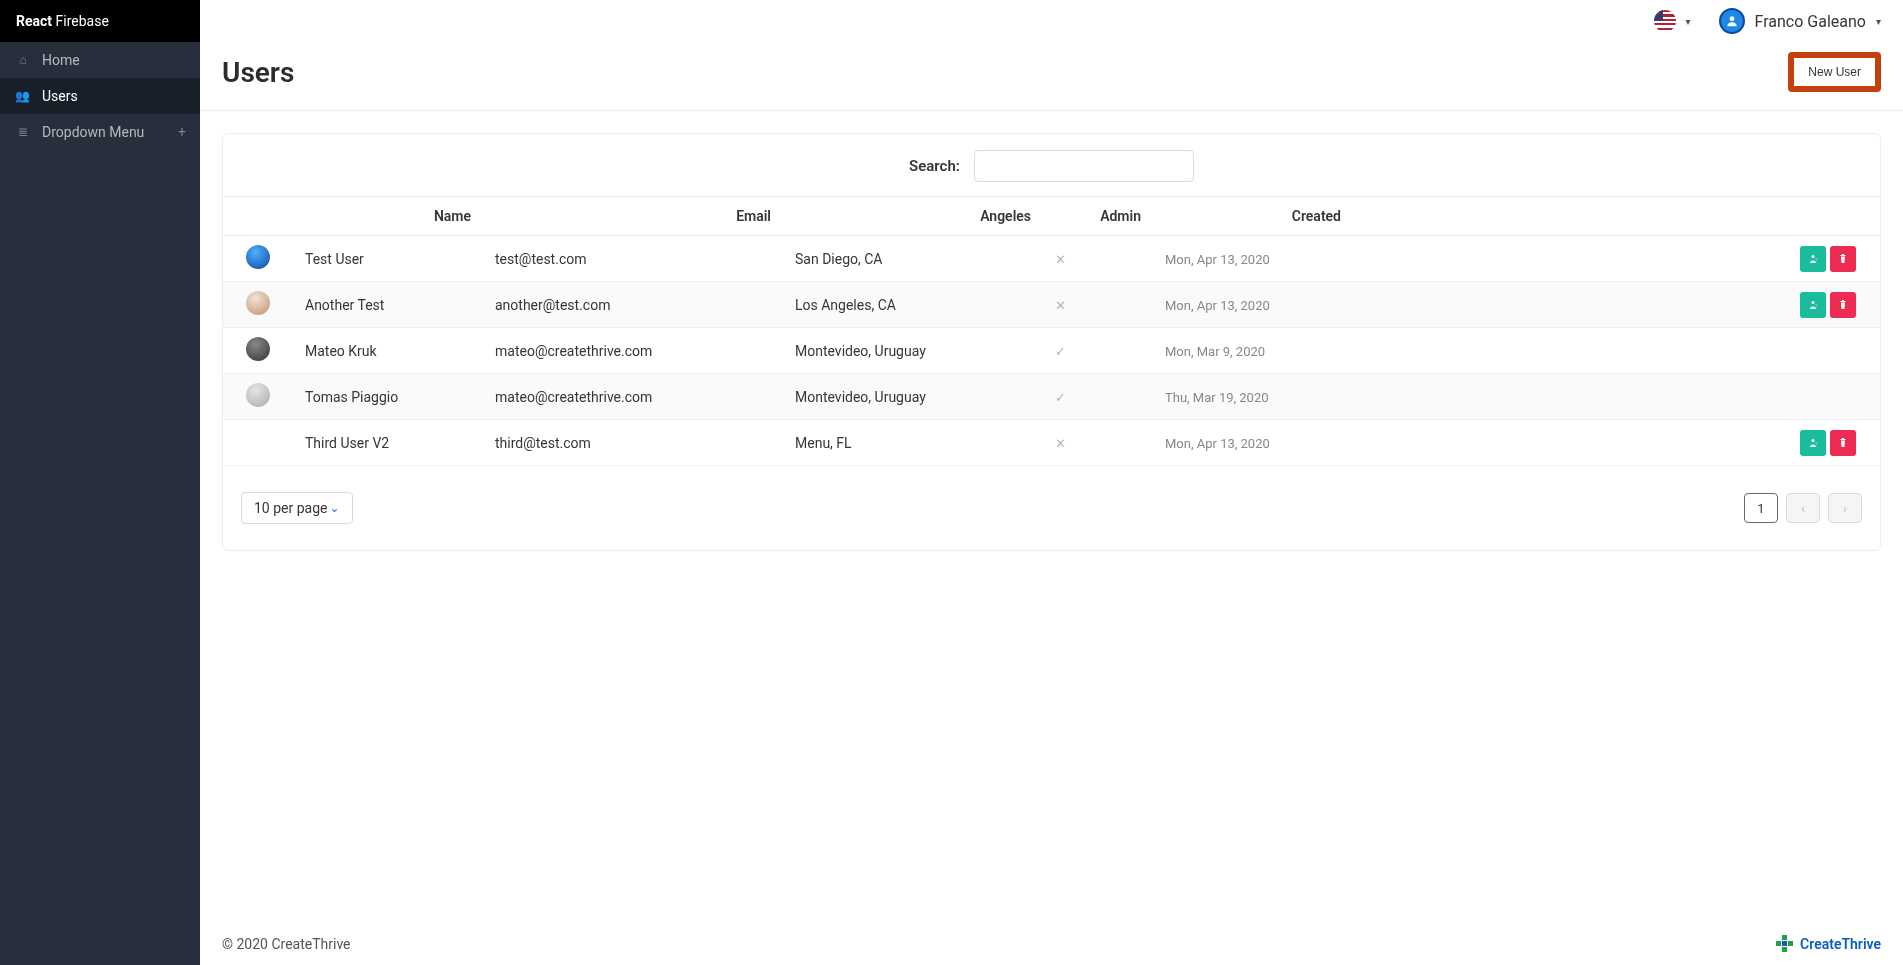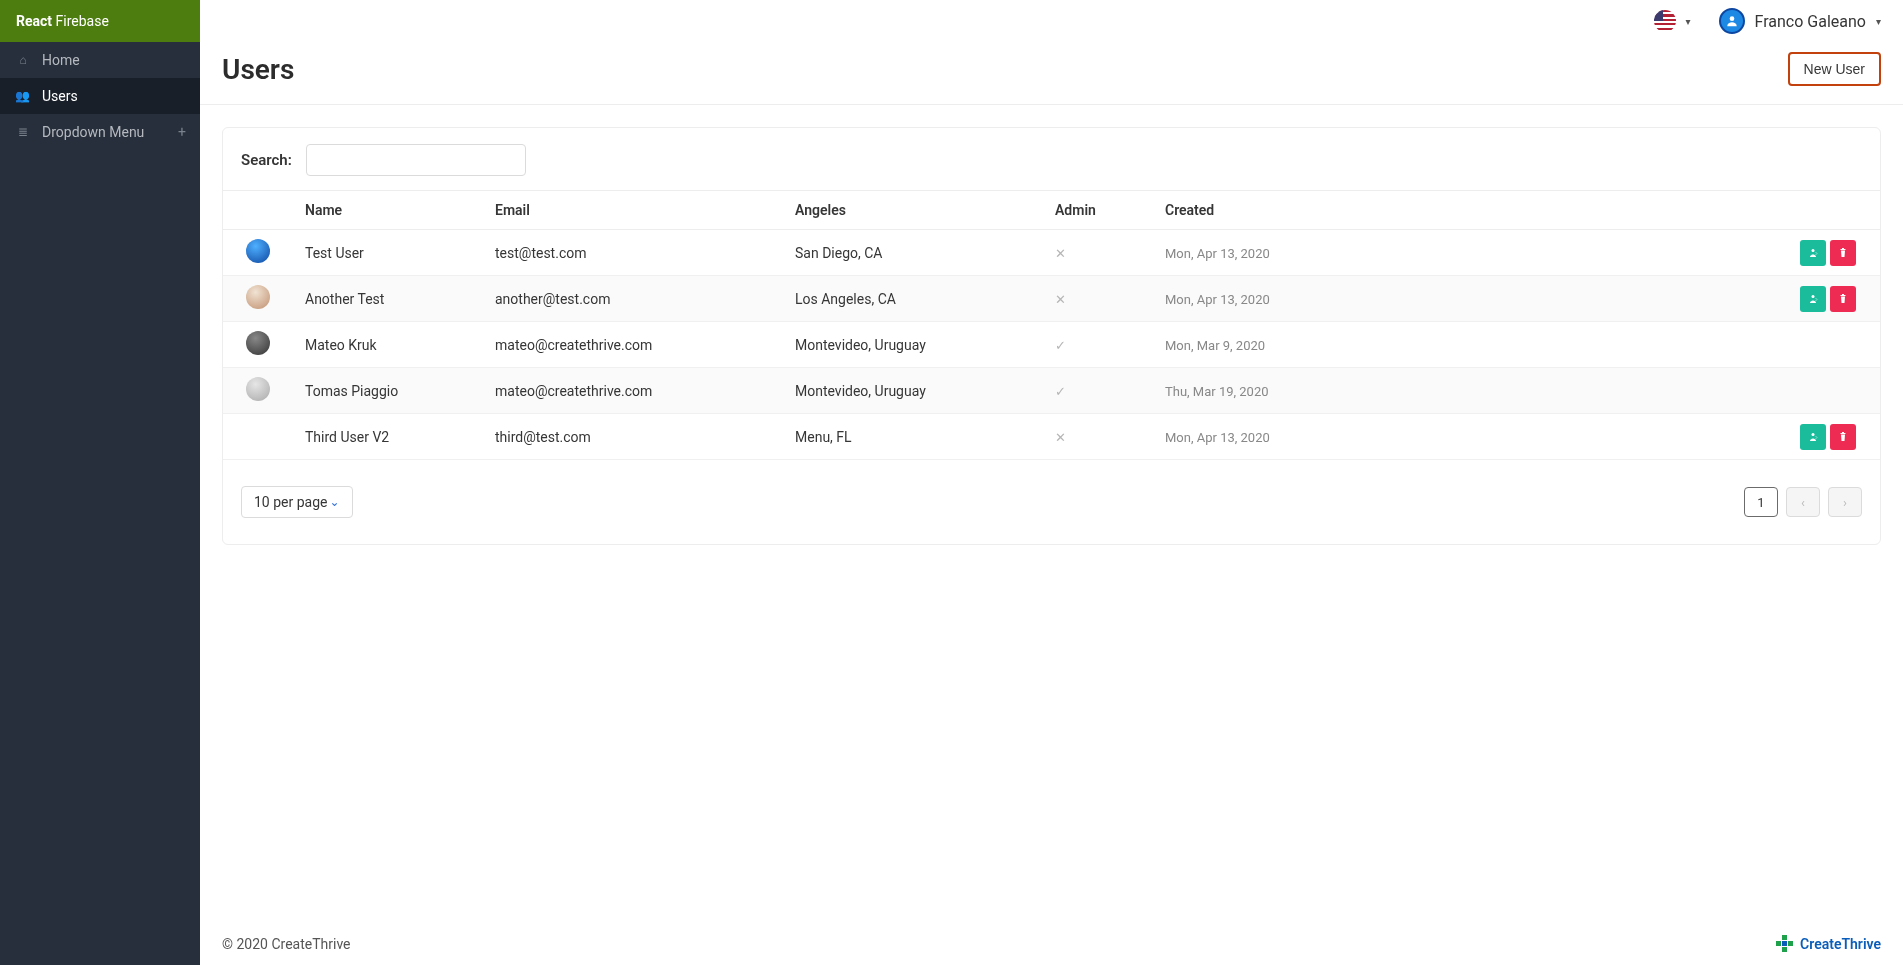--- a/index.html
+++ b/index.html
@@ -1,43 +1,43 @@
 <!DOCTYPE html>
 <html><head>
 <meta charset="utf-8">
 <style>
 * { margin: 0; padding: 0; box-sizing: border-box; }
 body { font-family: -apple-system, BlinkMacSystemFont, "Segoe UI", Roboto, "Helvetica Neue", Arial, sans-serif; background: #fafafa; color: #363636; }
 .app { display: flex; min-height: 100vh; }
 .sidebar { width: 200px; background: #262f3b; color: #b5b9bf; flex-shrink: 0; }
-.brand { background: #4d7c0f; color: #fff; padding: 13px 16px; font-size: 14px; }
+.brand { background: #000000; color: #fff; padding: 13px 16px; font-size: 14px; }
 .brand b { font-weight: 700; }
 .nav-item { display: flex; align-items: center; padding: 10px 14px; font-size: 14px; cursor: pointer; }
 .nav-item.active { background: #181f28; color: #fff; }
 .nav-item .nav-icon { width: 18px; text-align: center; margin-right: 10px; font-size: 12px; color: #7a828e; }
 .nav-item.active .nav-icon { color: #fff; }
 .nav-item .plus { margin-left: auto; color: #7a828e; font-size: 14px; }
 .main { flex: 1; display: flex; flex-direction: column; background: #fff; }
 .topbar { display: flex; justify-content: flex-end; align-items: center; padding: 8px 22px; gap: 28px; }
 .flag-wrap { display: flex; align-items: center; gap: 10px; cursor: pointer; }
 .flag { width: 22px; height: 22px; border-radius: 50%; background: linear-gradient(#b22234 0 10%, #fff 10% 20%, #b22234 20% 30%, #fff 30% 40%, #b22234 40% 50%, #fff 50% 60%, #b22234 60% 70%, #fff 70% 80%, #b22234 80% 90%, #fff 90% 100%); position: relative; overflow: hidden; }
 .flag::before { content: ''; position: absolute; top: 0; left: 0; width: 45%; height: 50%; background: #3c3b6e; }
 .chev { font-size: 10px; color: #555; }
 .user-wrap { display: flex; align-items: center; gap: 10px; cursor: pointer; }
 .topbar .avatar { width: 26px; height: 26px; border-radius: 50%; background: #1e88e5; display: inline-flex; align-items: center; justify-content: center; color: #fff; font-size: 11px; border: 2px solid #0d47a1; }
 .page-header { display: flex; justify-content: space-between; align-items: center; padding: 10px 22px 18px; border-bottom: 1px solid #ededed; }
 .page-title { font-size: 28px; font-weight: 600; color: #2c2c2c; }
-.btn { border: 2px solid #c2410c; background: #fff; padding: 7px 14px; border-radius: 4px; font-size: 14px; cursor: pointer; color: #363636; margin-left: 32px; }
+.btn { border: 6px solid #c2410c; background: #fff; padding: 7px 14px; border-radius: 4px; font-size: 12px; cursor: pointer; color: #363636; margin-left: 32px; }
 .content { padding: 22px; flex: 1; }
 .card { border: 1px solid #ededed; border-radius: 6px; background: #fff; }
-.search-row { padding: 16px 18px 14px; display: flex; align-items: center; gap: 14px; }
+.search-row { padding: 16px 18px 14px; display: flex; align-items: center; gap: 14px; justify-content: center; }
 .search-row label { font-weight: 600; font-size: 15px; }
 .search-row input { border: 1px solid #dbdbdb; border-radius: 4px; padding: 7px 10px; width: 220px; font-size: 14px; }
 table { width: 100%; border-collapse: collapse; }
-thead th { text-align: left; font-weight: 600; font-size: 14px; padding: 11px 12px; border-top: 1px solid #ededed; border-bottom: 1px solid #ededed; color: #363636; }
+thead th { text-align: right; font-weight: 600; font-size: 14px; padding: 11px 12px; border-top: 1px solid #ededed; border-bottom: 1px solid #ededed; color: #363636; }
 tbody td { padding: 9px 12px; font-size: 14px; border-bottom: 1px solid #f0f0f0; vertical-align: middle; }
 tbody tr:nth-child(even) { background: #fafafa; }
 .col-avatar { width: 70px; text-align: center; }
 .col-name { width: 190px; }
 .col-email { width: 300px; }
 .col-location { width: 260px; }
 .col-admin { width: 110px; }
 .col-created { width: 200px; }
 .col-actions { width: auto; text-align: right; padding-right: 24px !important; }
 .row-avatar { width: 24px; height: 24px; border-radius: 50%; display: inline-block; }

